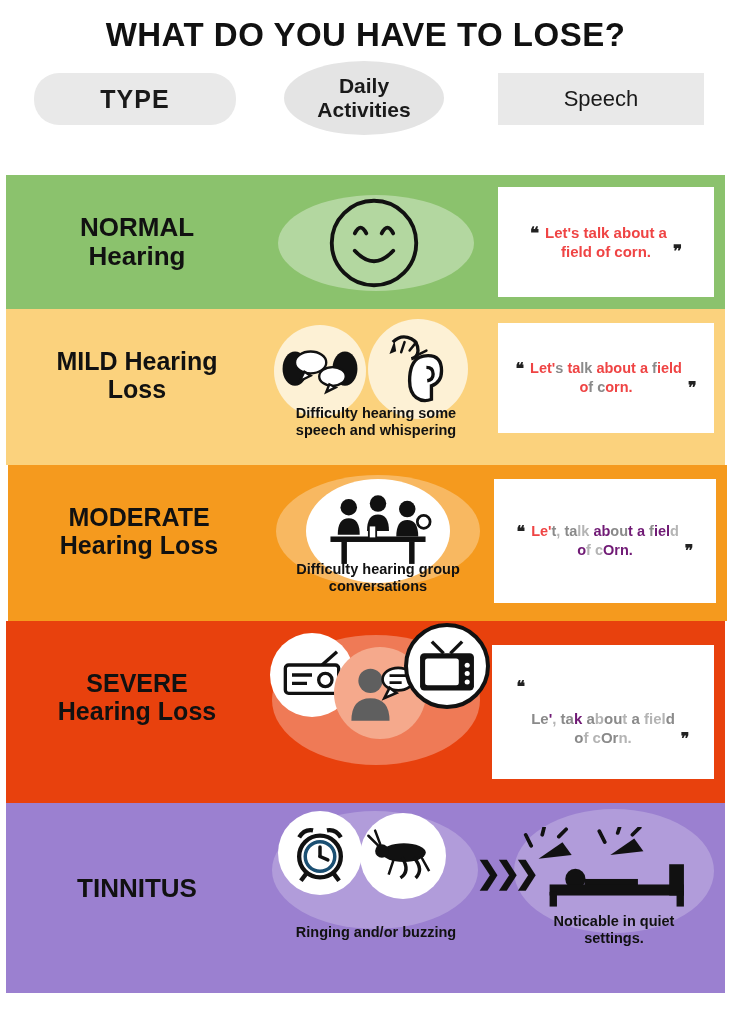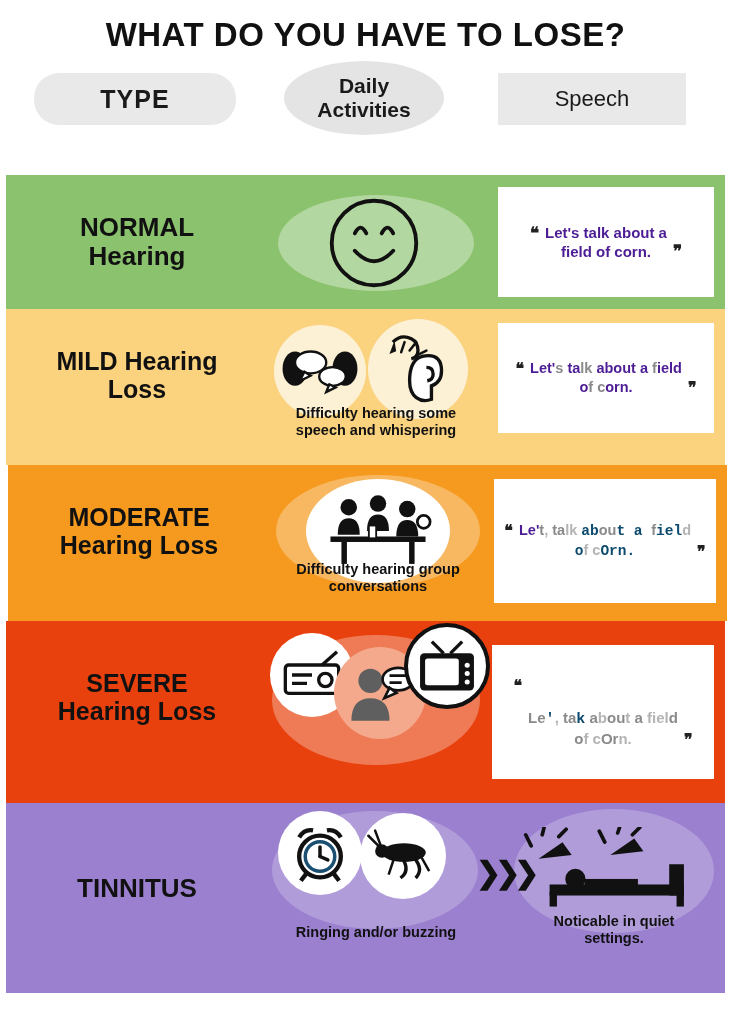--- a/index.html
+++ b/index.html
@@ -41,21 +41,21 @@
     display: flex;
     align-items: center;
     justify-content: center;
     text-align: center;
     color: #1a1a1a;
     background: #e9e9e9;
   }
   .head-type   { left: 34px;  width: 202px; font-size: 25px; font-weight: bold; letter-spacing: 1px; border-radius: 25px; }
   .head-daily  { left: 284px; width: 160px; height: 74px; top: -12px;
                  border-radius: 50%; background:#e4e4e4; font-size: 21px; font-weight: bold; line-height: 1.12; }
-  .head-speech { left: 498px; width: 188px; font-size: 22px; }
+  .head-speech { left: 498px; width: 206px; font-size: 22px; }
 
   
   .band {
     position: relative;
     width: 719px;
     margin: 0 auto;
   }
   .band .type-label {
     position: absolute;
     left: 6px;
@@ -118,22 +118,22 @@
   }
 
   
   .band-normal   { height: 134px; background: #8bc26d; margin-top: 42px; }
   .band-mild     { height: 156px; background: #fbd27d; }
   .band-moderate { height: 156px; background: #f59a1e; margin-left: 8px; }
   .band-severe   { height: 182px; background: #e8410d; }
   .band-tinnitus { height: 172px; background: #9b80d0; }
   .footer-strip  { width: 719px; height: 18px; margin: 0 auto; background: #9b80d0; }
 
-  .fade-1 { color: #4c1d95; }
-  .fade-2 { color: #0c4a6e; font-family: Liberation Mono, monospace; }
+  .fade-1 { color: #ef4444; }
+  .fade-2 { color: #701a75; }
   .fade-3 { color: #8a8a8a; }
   .fade-4 { color: #b4b4b4; }
 
   .arrows {
     position: absolute;
     font-size: 30px;
     font-weight: bold;
     color: #111;
     letter-spacing: -6px;
   }

